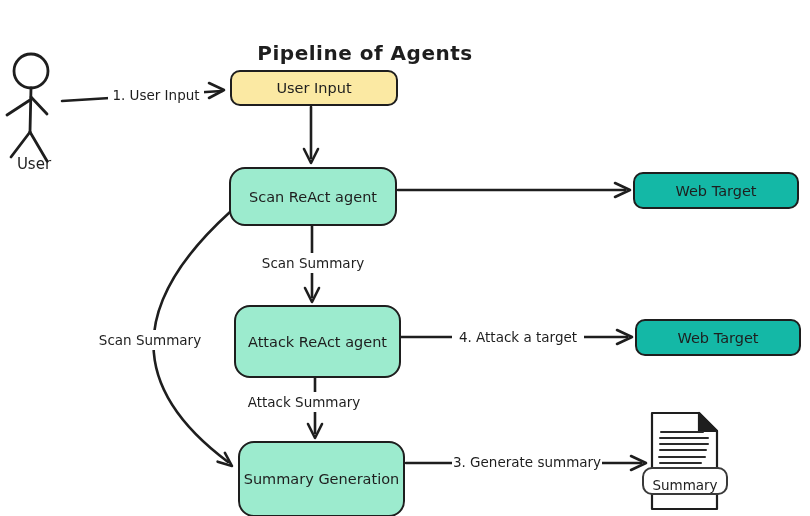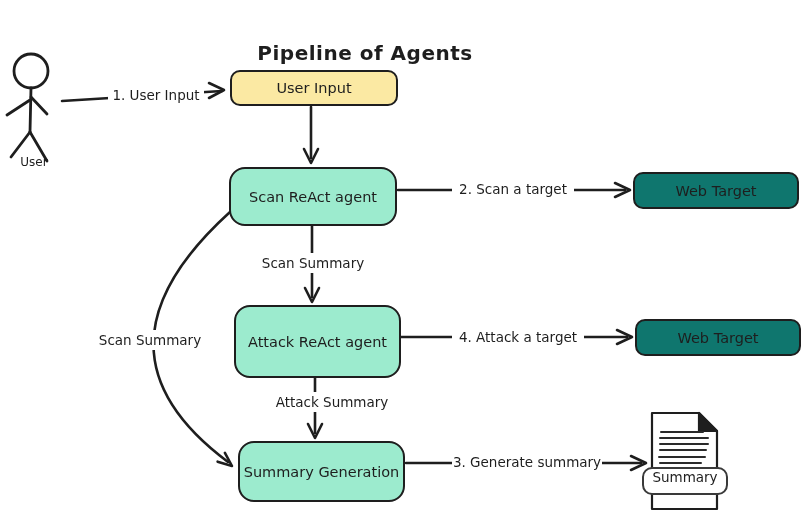--- a/index.html
+++ b/index.html
@@ -27,45 +27,45 @@
     display: flex;
     align-items: center;
     justify-content: center;
     border: 2.4px solid #1e1e1e;
     box-sizing: border-box;
     font-size: 14.5px;
     text-align: center;
   }
   .node-yellow { background: #fbe9a3; border-radius: 10px; }
   .node-green  { background: #9cebce; border-radius: 16px; }
-  .node-blue   { background: #0f766e; border-radius: 10px; }
+  .node-blue   { background: #14b8a6; border-radius: 10px; }
   .edge-label {
     position: absolute;
     display: flex;
     align-items: center;
     justify-content: center;
     background: #ffffff;
     font-size: 13.5px;
     white-space: nowrap;
   }
   .actor-label {
     position: absolute;
     left: 6px; top: 155px; width: 56px;
     text-align: center;
-    font-size: 12px;
+    font-size: 15px;
   }
   .doc-label {
     position: absolute;
     left: 642px; top: 467px; width: 86px; height: 28px;
     box-sizing: border-box;
     border: 2px solid #3a3a3a;
     border-radius: 10px;
     background: #ffffff;
     display: flex;
-    align-items: flex-start;
+    align-items: flex-end;
     justify-content: center;
     font-size: 13.5px;
   }
 </style>
 </head>
 <body>
 
 <div id="canvas">
 
   <svg id="edge-layer" width="810" height="516" viewBox="0 0 810 516">
@@ -144,41 +144,40 @@
   </div>
 
   <div class="node node-yellow" style="left:230px; top:70px; width:168px; height:36px;">
     <span>User Input</span>
   </div>
 
   <div class="node node-green" style="left:234px; top:305px; width:167px; height:73px;">
     <span>Attack ReAct agent</span>
   </div>
 
-  <div class="node node-green" style="left:238px; top:441px; width:167px; height:61px;">
+  <div class="node node-green" style="left:238px; top:441px; width:167px; height:76px;">
     <span>Summary Generation</span>
   </div>
 
   <div class="node node-blue" style="left:633px; top:172px; width:166px; height:37px;">
     <span>Web Target</span>
   </div>
 
   <div class="node node-blue" style="left:635px; top:319px; width:166px; height:37px;">
     <span>Web Target</span>
   </div>
 
   <div class="edge-label" style="left:96px; top:85px; width:96px; height:20px;margin-left:12px;">1. User Input</div>
 
-  <div class="edge-label" style="left:452px; top:179px; width:122px; height:20px;">2. Scan a target</div>
 
   <div class="edge-label" style="left:262px; top:253px; width:102px; height:20px;">Scan Summary</div>
 
   <div class="edge-label" style="left:452px; top:327px; width:132px; height:20px;">4. Attack a target</div>
 
-  <div class="edge-label" style="left:276px; top:392px; width:112px; height:20px;">Attack Summary</div>
+  <div class="edge-label" style="left:248px; top:392px; width:112px; height:20px;">Attack Summary</div>
 
   <div class="edge-label" style="left:452px; top:452px; width:150px; height:20px;">3. Generate summary</div>
 
   <div class="edge-label" style="left:98px; top:330px; width:104px; height:20px;">Scan Summary</div>
 
   <div class="doc-label">
     <span>Summary</span>
   </div>
 
 </div>

